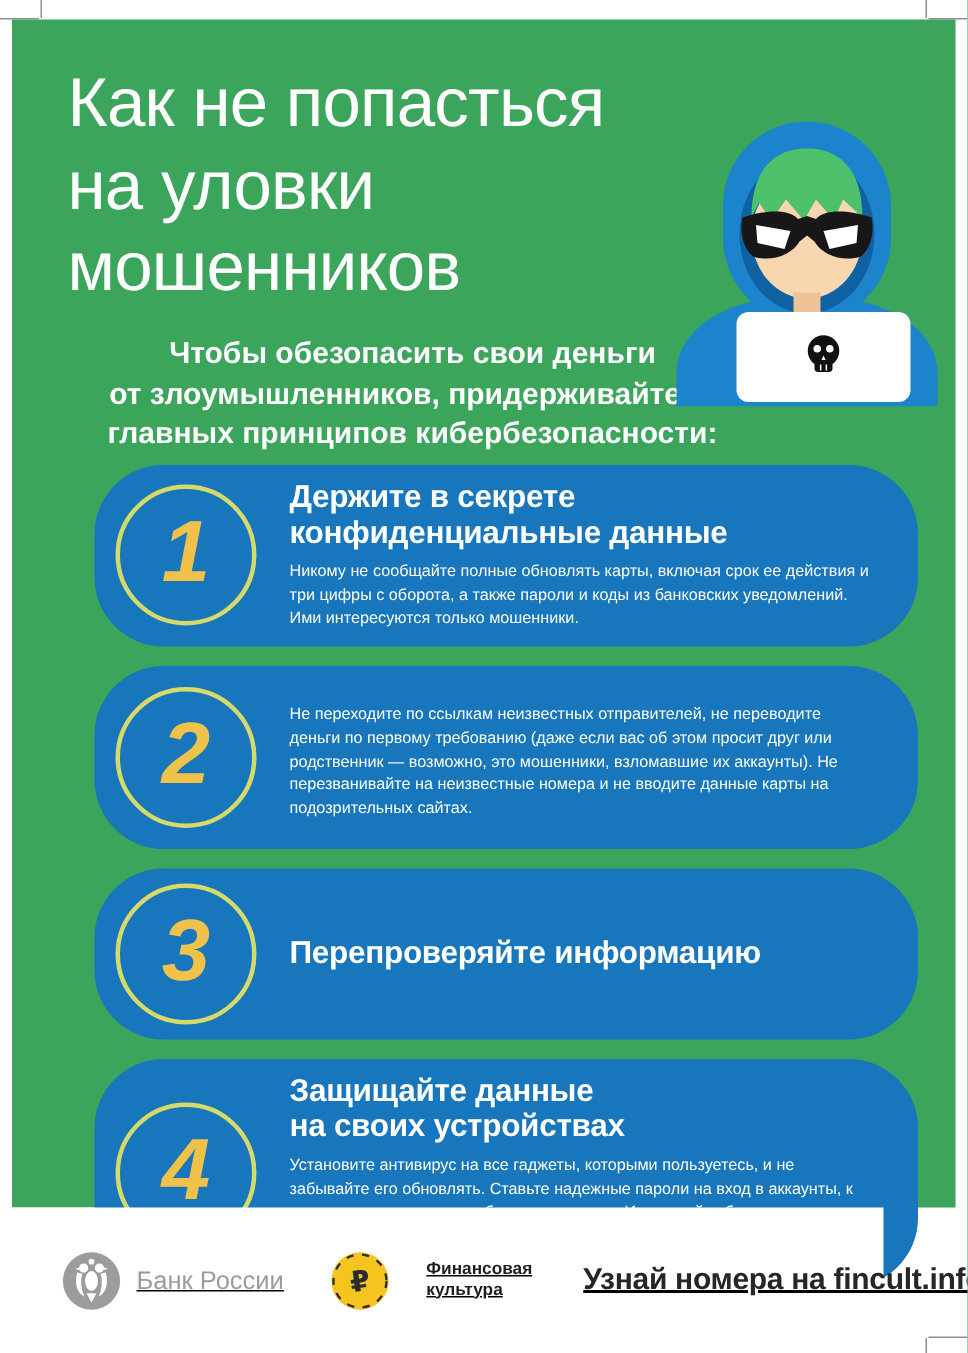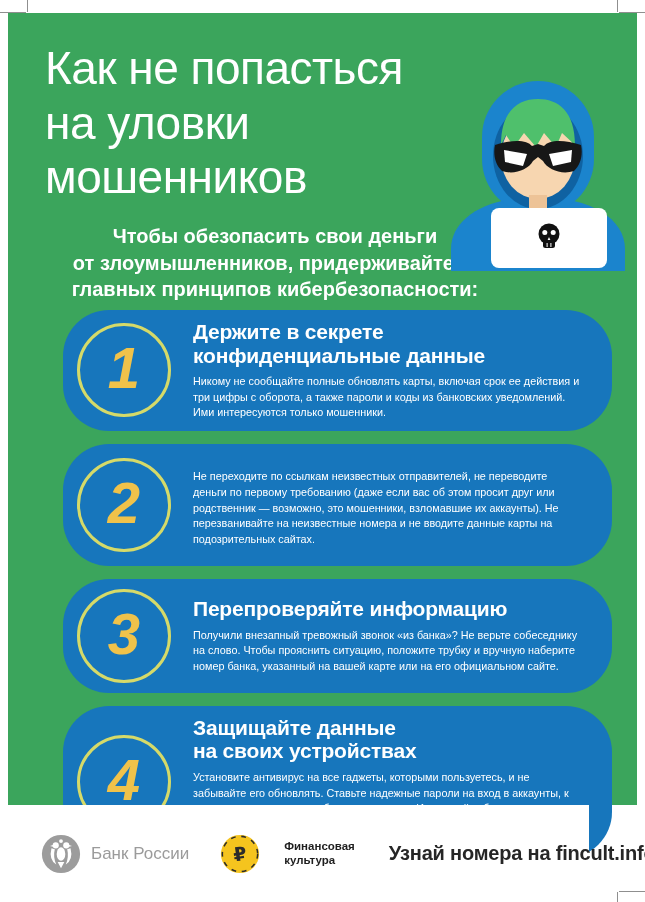--- a/index.html
+++ b/index.html
@@ -63,21 +63,21 @@
     white-space:pre-line;letter-spacing:-0.2px;
   }
   .card-body{
     color:#ffffff;font-size:10.8px;line-height:1.45;margin-top:7px;
     max-width:400px;
   }
 
   
   .footer{
     position:absolute;left:0;top:805px;width:589px;height:97px;background:#ffffff;
-    display:flex;align-items:center;
+    display:flex;align-items:center;text-decoration:underline;
   }
   .bank-logo{display:flex;align-items:center;margin-left:40px;}
   .bank-logo-label{color:#9b9b9b;font-size:17px;margin-left:9px;white-space:nowrap;}
   .fincult-logo{display:flex;align-items:center;margin-left:30px;}
   .fincult-label{
     color:#1f1f1f;font-size:11.5px;font-weight:bold;line-height:1.15;
     margin-left:23px;white-space:pre-line;
   }
   .slogan{
     color:#262626;font-weight:bold;font-size:20px;margin-left:34px;white-space:nowrap;
@@ -168,21 +168,20 @@
         <div class="card-body">Не переходите по ссылкам неизвестных отправителей, не переводите деньги по первому требованию (даже если вас об этом просит друг или родственник — возможно, это мошенники, взломавшие их аккаунты). Не перезванивайте на неизвестные номера и не вводите данные карты на подозрительных сайтах.</div>
       </div>
     </div>
 
     <div class="card">
       <div class="num-circle">
         <span class="num">3</span>
       </div>
       <div class="card-text">
         <div class="card-title">Перепроверяйте информацию</div>
-        <div class="card-body">Получили внезапный тревожный звонок «из банка»? Не верьте собеседнику на слово. Чтобы прояснить ситуацию, положите трубку и вручную наберите номер банка, указанный на вашей карте или на его официальном сайте.</div>
       </div>
     </div>
 
     <div class="card">
       <div class="num-circle">
         <span class="num">4</span>
       </div>
       <div class="card-text">
         <div class="card-title">Защищайте данные
 на своих устройствах</div>

